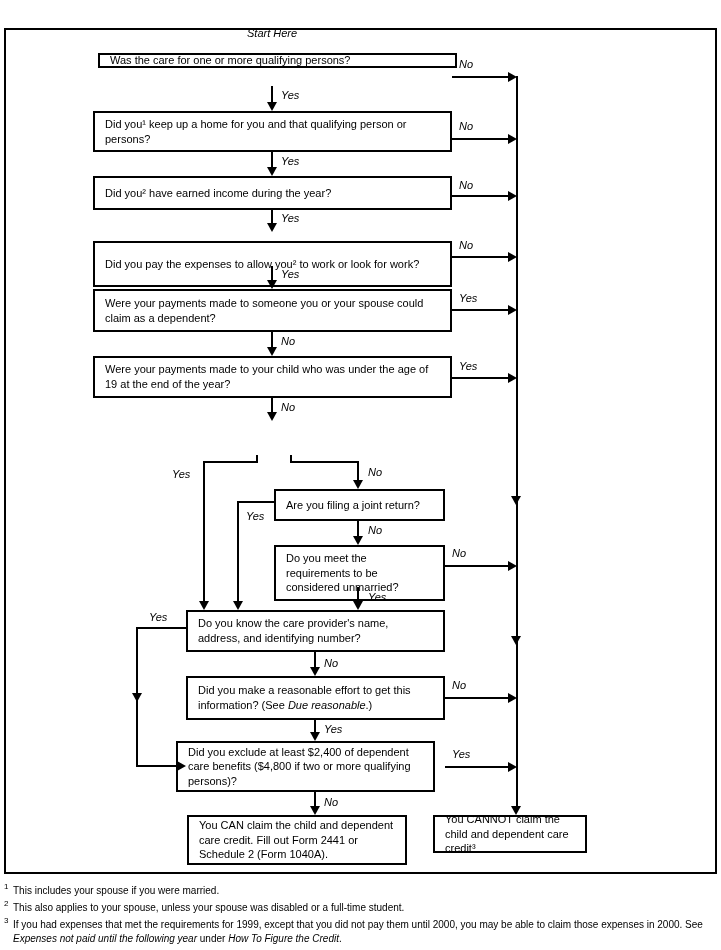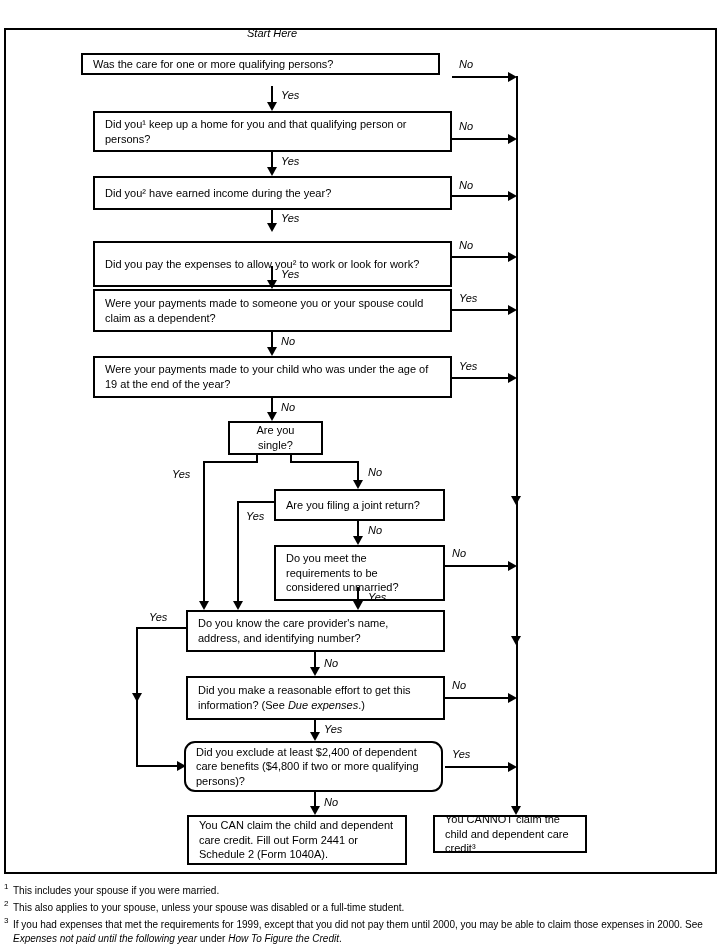--- a/index.html
+++ b/index.html
@@ -35,54 +35,51 @@
 </head>
 <body>
 
 <div class="page">
 
 
   <div class="frame"></div>
 
   <div class="start" style="left:247px; top:27px;">Start Here</div>
 
-  <div class="qbox" style="left:81px; top:53px;  width:359px; height:22px;">
+  <div class="qbox" style="left:98px; top:53px;  width:359px; height:15px;">
       <span>Was the care for one or more qualifying persons?</span>
     </div>
   <div class="qbox" style="left:93px; top:111px; width:359px; height:41px;">
       <span>Did you¹ keep up a home for you and that qualifying person or persons?</span>
     </div>
   <div class="qbox" style="left:93px; top:176px; width:359px; height:34px;">
       <span>Did you² have earned income during the year?</span>
     </div>
   <div class="qbox" style="left:93px; top:241px; width:359px; height:46px;">
       <span>Did you pay the expenses to allow you² to work or look for work?</span>
     </div>
   <div class="qbox" style="left:93px; top:289px; width:359px; height:43px;">
       <span>Were your payments made to someone you or your spouse could claim as a dependent?</span>
     </div>
   <div class="qbox" style="left:93px; top:356px; width:359px; height:42px;">
       <span>Were your payments made to your child who was under the age of 19 at the end of the year?</span>
     </div>
-  <div class="qbox center" style="left:228px; top:421px; width:95px; height:34px;">
-      <span>Are you single?</span>
-    </div>
   <div class="qbox" style="left:274px; top:489px; width:171px; height:32px;">
       <span>Are you filing a joint return?</span>
     </div>
   <div class="qbox" style="left:274px; top:545px; width:171px; height:56px;">
       <span>Do you meet the requirements to be considered unmarried?</span>
     </div>
   <div class="qbox" style="left:186px; top:610px; width:259px; height:42px;">
       <span>Do you know the care provider's name, address, and identifying number?</span>
     </div>
   <div class="qbox" style="left:186px; top:676px; width:259px; height:44px;">
-    <span><span>Did you make a reasonable effort to get this information? (See </span><span class="it">Due expenses</span><span>.)</span></span>
-  </div>
-  <div class="qbox" style="left:184px; top:741px; width:259px; height:51px;border-radius:11px;">
+    <span><span>Did you make a reasonable effort to get this information? (See </span><span class="it">Due reasonable</span><span>.)</span></span>
+  </div>
+  <div class="qbox" style="left:176px; top:741px; width:259px; height:51px;">
       <span>Did you exclude at least $2,400 of dependent care benefits ($4,800 if two or more qualifying persons)?</span>
     </div>
   <div class="qbox" style="left:187px; top:815px; width:220px; height:50px;align-items:center;">
       <span>You CAN claim the child and dependent care credit. Fill out Form 2441 or Schedule 2 (Form 1040A).</span>
     </div>
   <div class="qbox" style="left:433px; top:815px; width:154px; height:38px;">
       <span>You CANNOT claim the child and dependent care credit³</span>
     </div>
 
   <div class="lineV" style="left:271px; top:86px;  height:17px;"></div>

